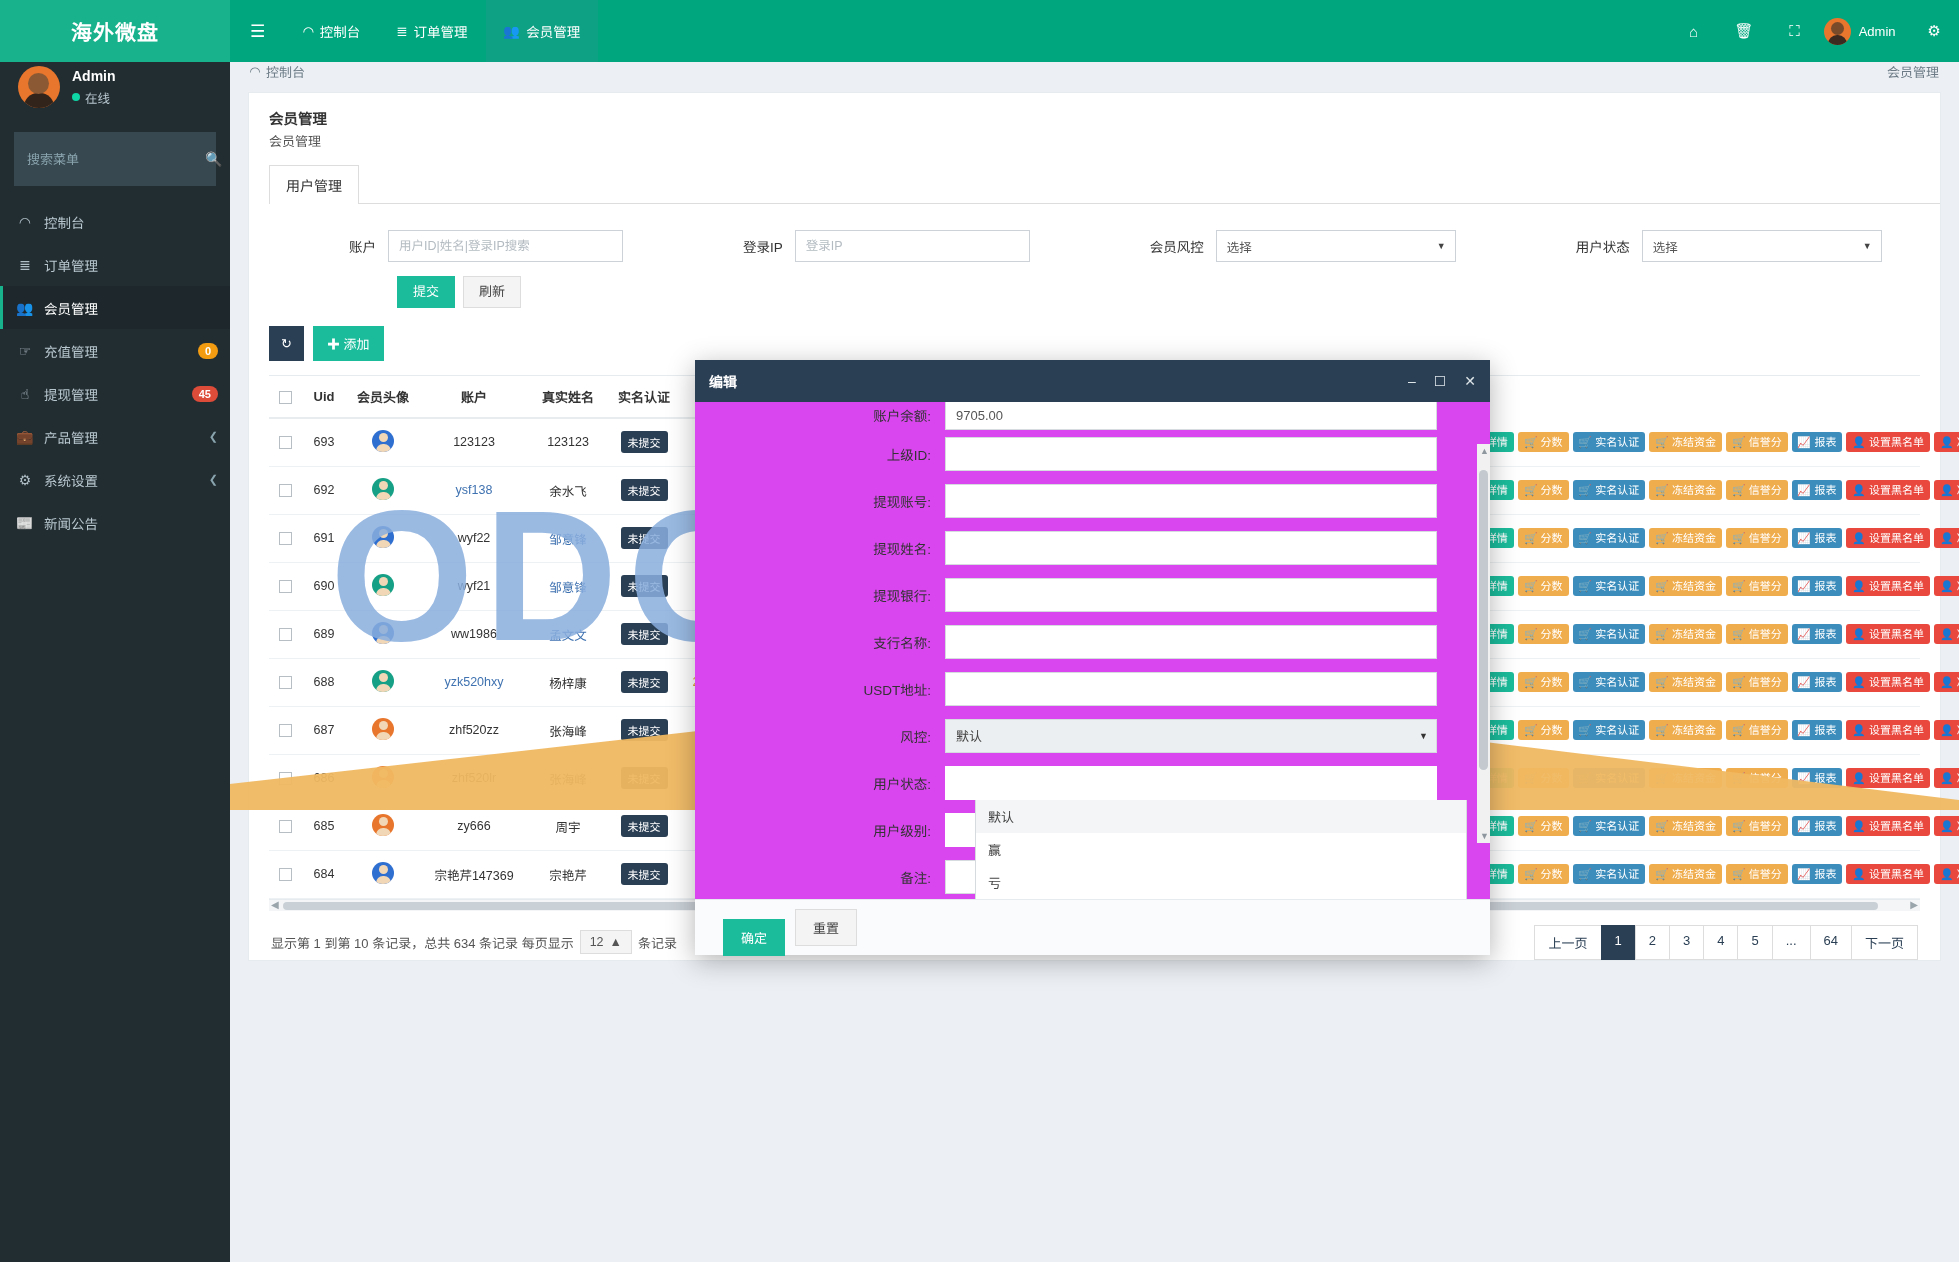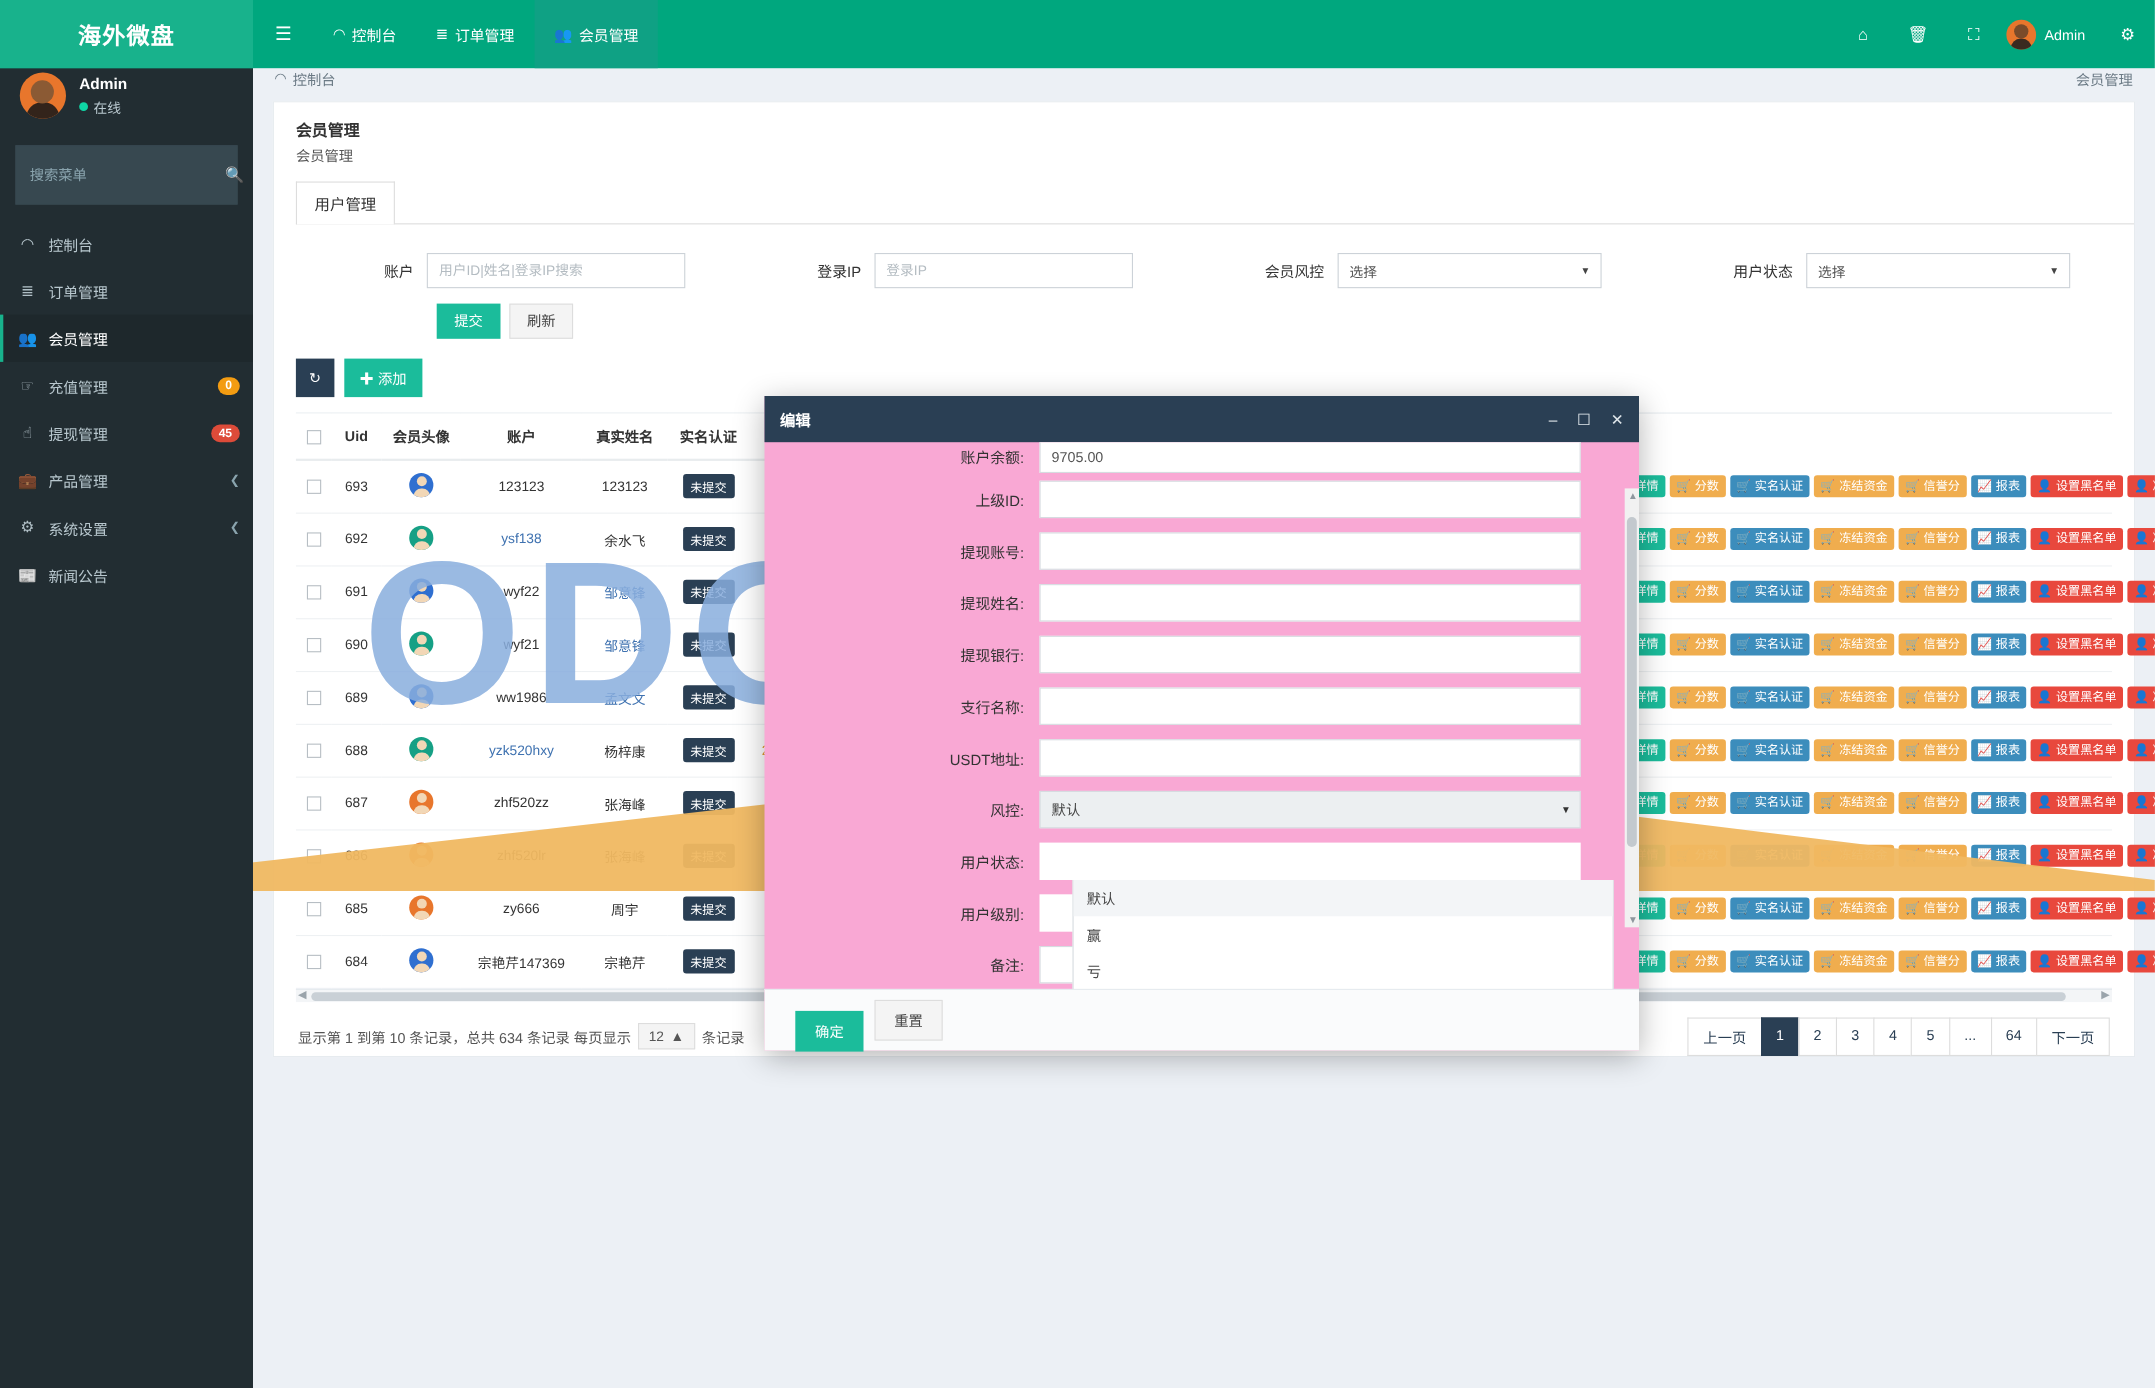--- a/index.html
+++ b/index.html
@@ -114,21 +114,21 @@
   .pager { margin-left:auto; display:flex; }
   .pg { border:1px solid #ddd; border-right:none; padding:7px 13px; font-size:13px; color:#2a3f54; background:#fff; cursor:pointer;}
   .pg:last-child{border-right:1px solid #ddd;}
   .pg.active{background:#2a3f54;color:#fff;border-color:#2a3f54;}
 
   
   .wm { position:absolute; left:330px; top:470px; width:1330px; font-size:185px; font-weight:bold; color:#89aede; opacity:.85; letter-spacing:10px; z-index:25; pointer-events:none; font-family:"Liberation Sans", sans-serif;}
   .wm2 { position:absolute; left:0; top:690px; width:1959px; height:120px; z-index:26; pointer-events:none;}
 
   
-  .modal { position:absolute; left:695px; top:360px; width:795px; height:595px; background:#f9a8d4; box-shadow:0 6px 26px rgba(0,0,0,.3); z-index:50; display:flex; flex-direction:column;}
+  .modal { position:absolute; left:695px; top:360px; width:795px; height:595px; background:#d946ef; box-shadow:0 6px 26px rgba(0,0,0,.3); z-index:50; display:flex; flex-direction:column;}
   .modal-head { height:42px; background:#2a3f54; color:#fff; display:flex; align-items:center; padding:0 14px; font-size:14px;}
   .modal-head .mtitle{ font-weight:600; }
   .modal-ctrls { margin-left:auto; display:flex; gap:18px; font-size:14px; color:#dfe6ea;}
   .modal-ctrls span{cursor:pointer;}
   .modal-body { flex:1; overflow:hidden; position:relative; padding:6px 0 0 0;}
   .frow { display:flex; align-items:center; margin:0 30px 0 0; height:47px; }
   .frow .fl { width:250px; text-align:right; padding-right:14px; font-size:13.5px; color:#333; }
   .frow .fc { flex:1; }
   .finp { width:492px; height:34px; border:1px solid #d6dbe0; background:#fff; padding:0 10px; font-size:13px; color:#555; display:flex; align-items:center; font-family:inherit; outline:none;}
   .fsel { width:492px; height:34px; border:1px solid #d6dbe0; background:#eceff1; padding:0 10px; font-size:13px; color:#444; display:flex; align-items:center; position:relative; cursor:pointer;}

